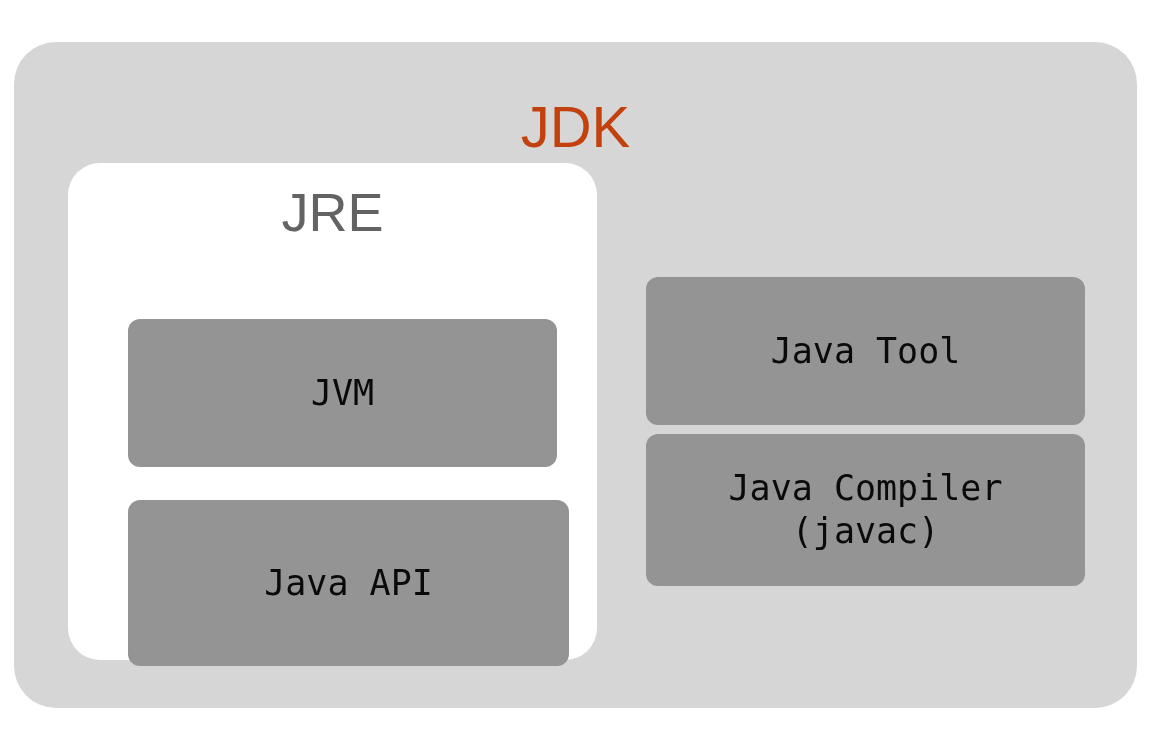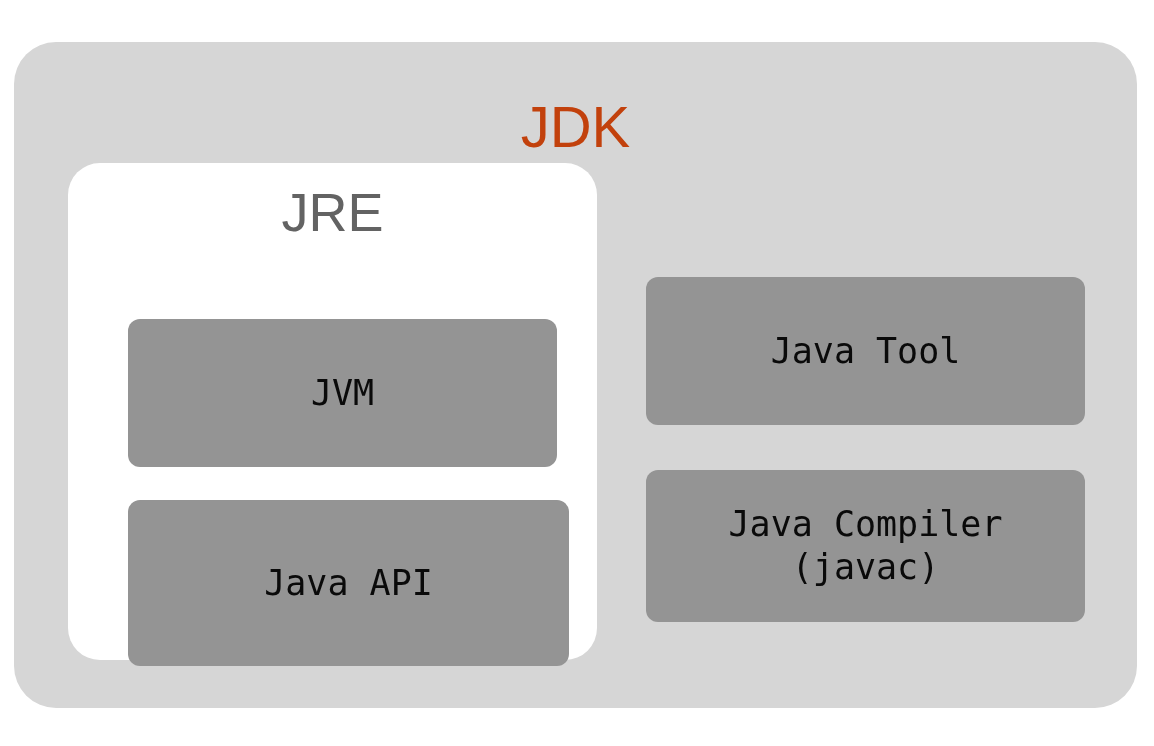--- a/index.html
+++ b/index.html
@@ -109,21 +109,21 @@
 
   
   .box-java-tool {
     left: 632px;
     top: 235px;
     width: 439px;
     height: 148px;
   }
   .box-java-compiler {
     left: 632px;
-    top: 428px;
+    top: 392px;
     width: 439px;
     height: 152px;
   }
 </style>
 </head>
 <body>
 
 <div id="diagram-canvas">
 
   <div class="jdk-container">

